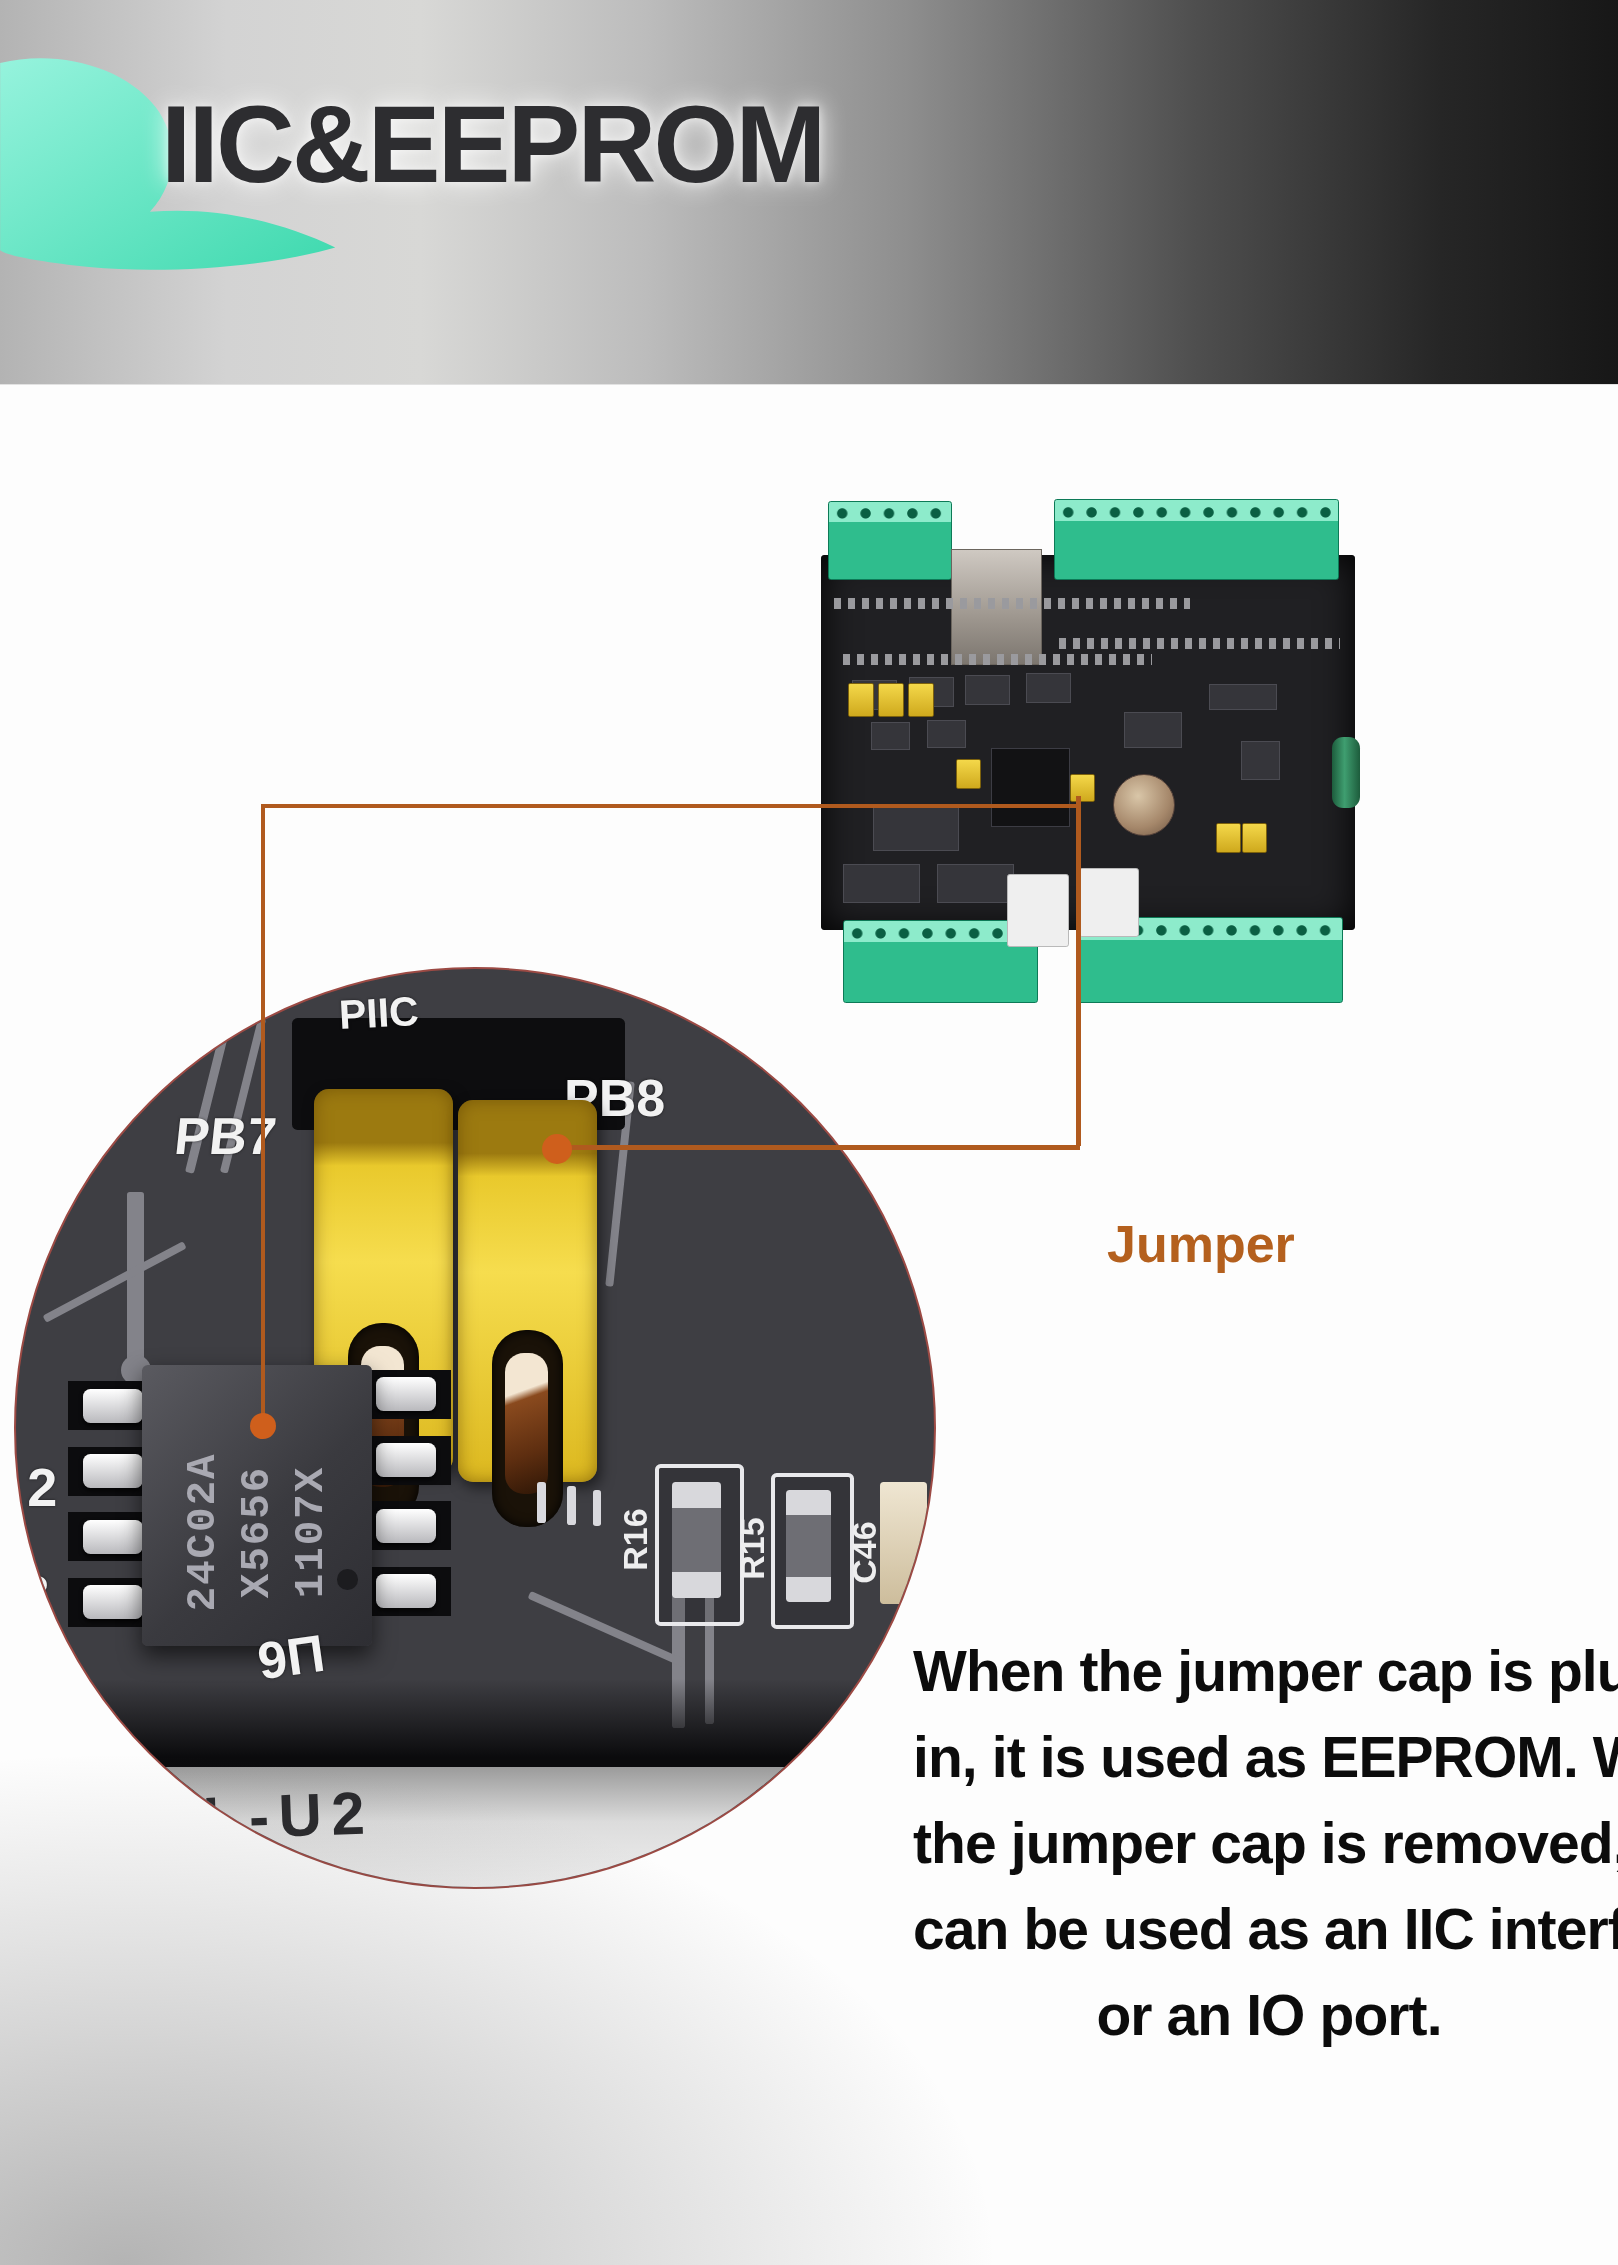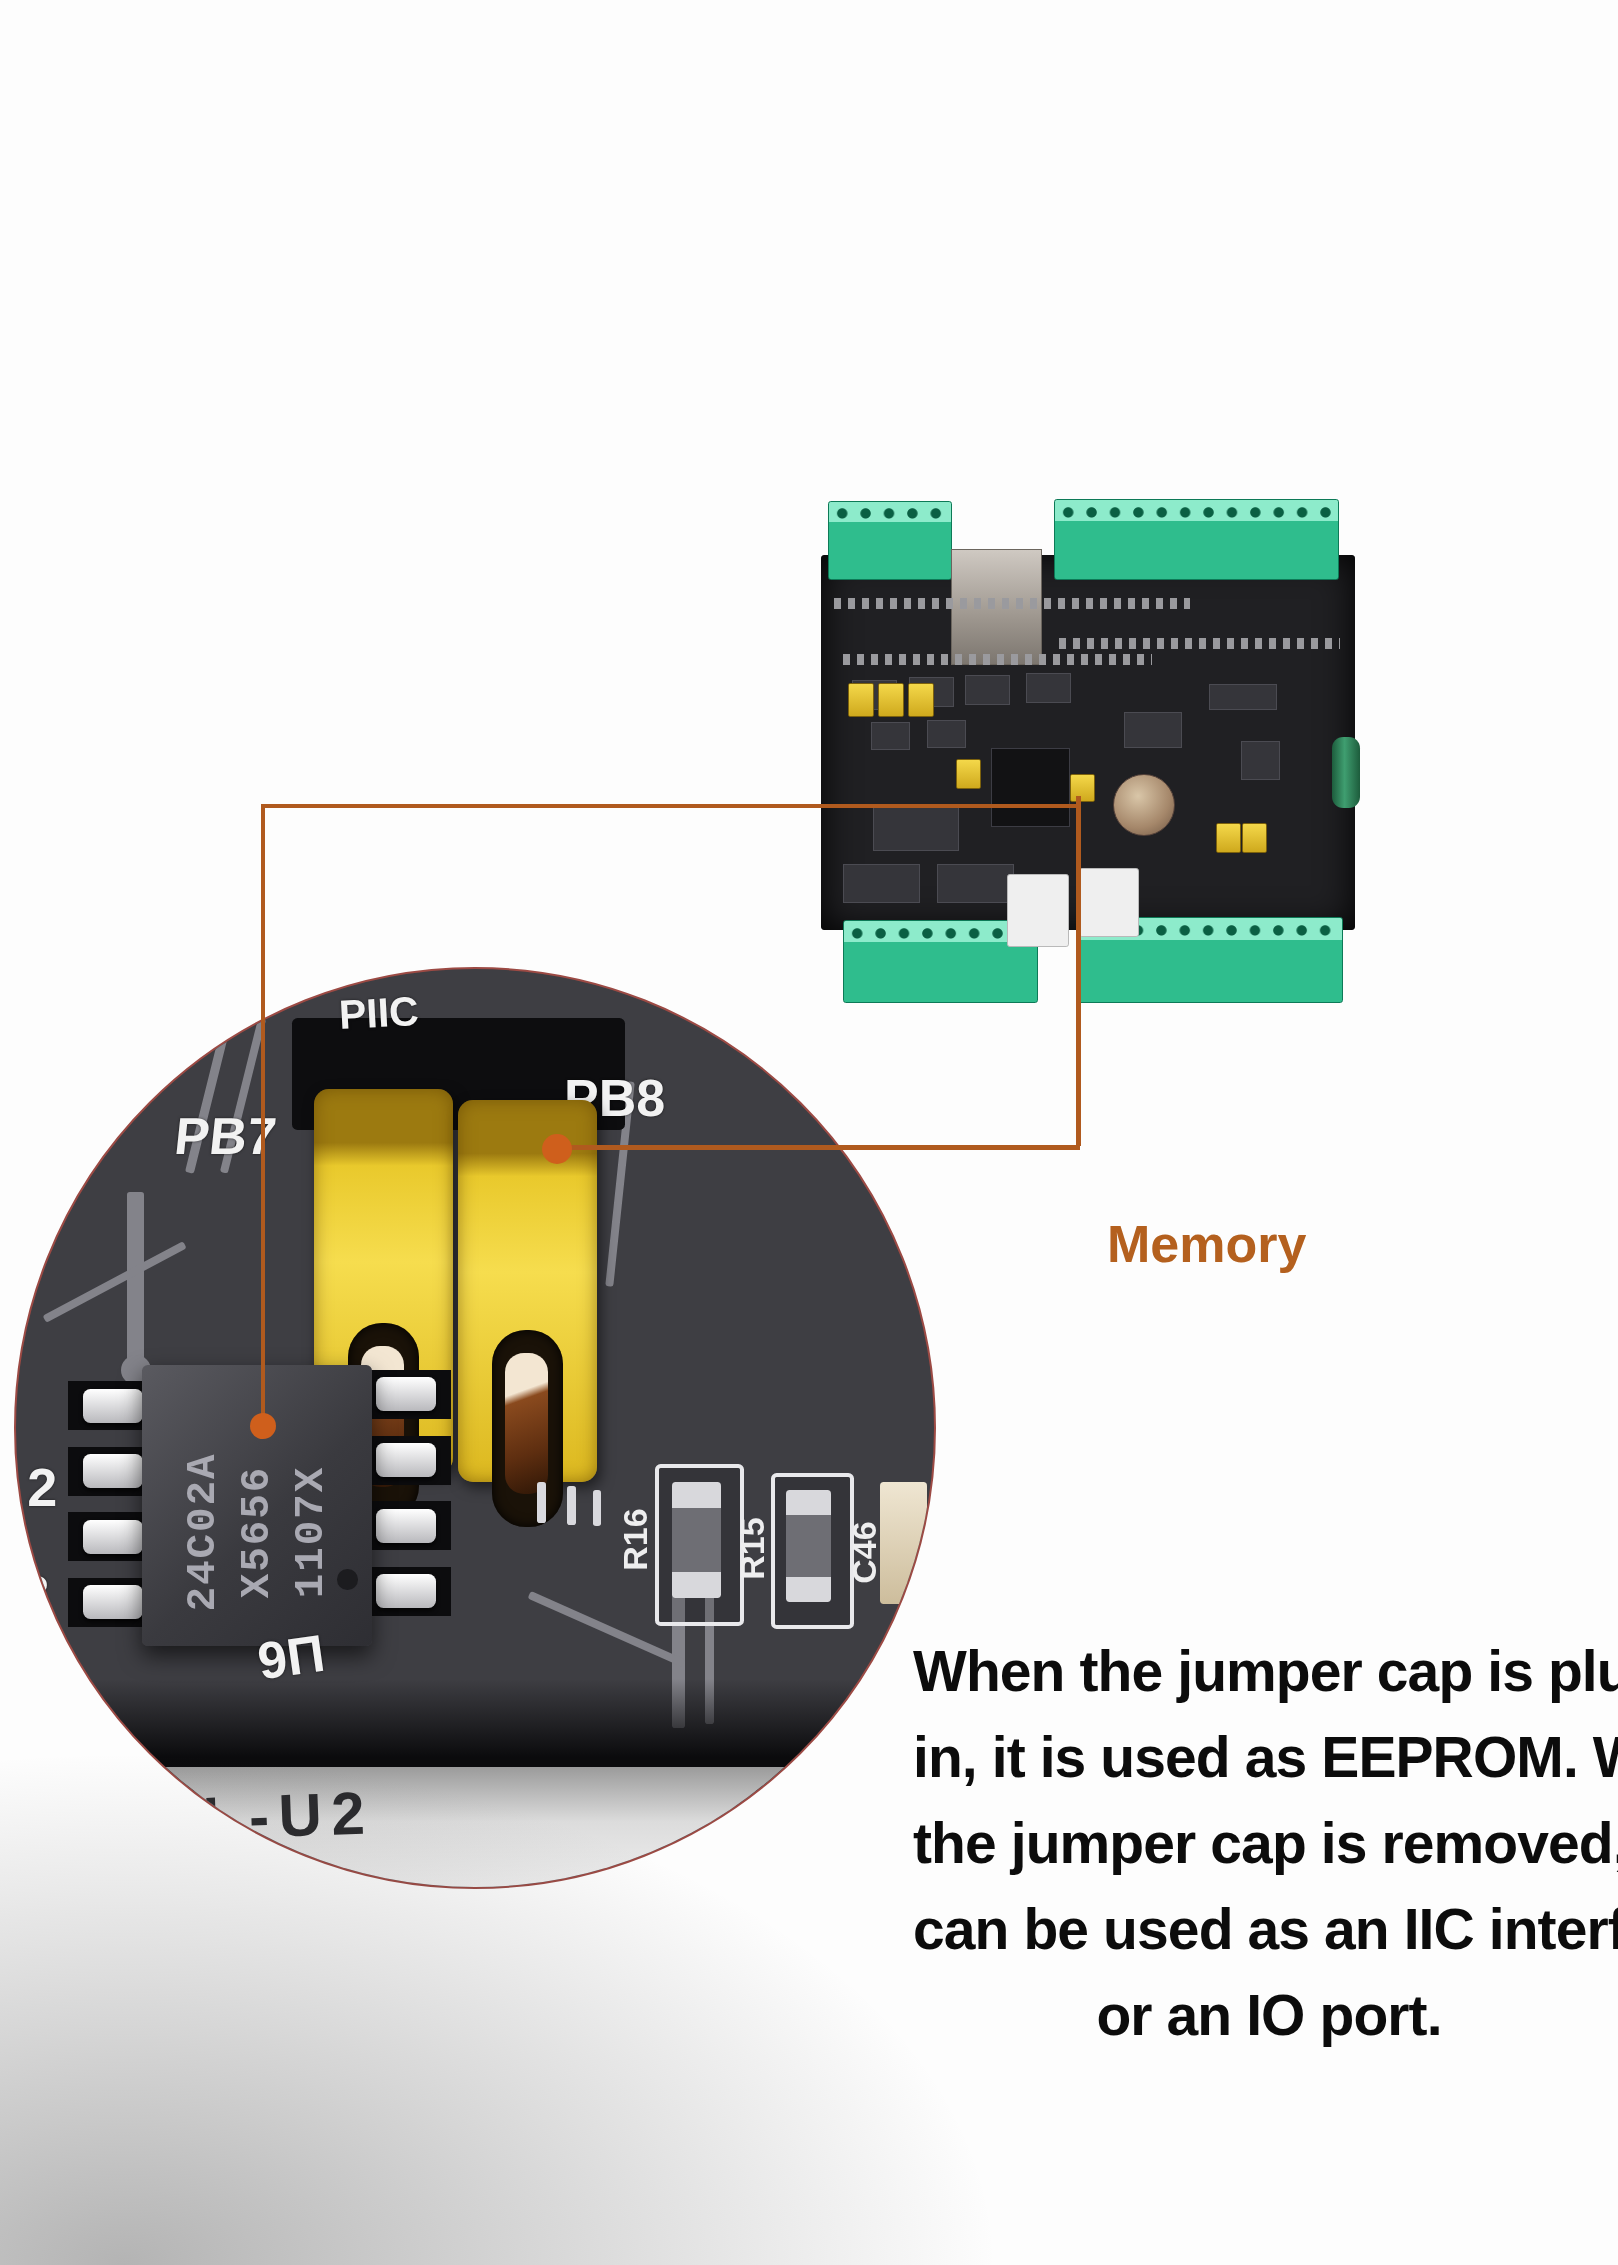--- a/index.html
+++ b/index.html
@@ -75,20 +75,34 @@
   .para div{height:86px;line-height:86px;white-space:pre;}
   
   .bl-shade{position:absolute;left:0;top:1733px;width:1031px;height:532px;
     background:radial-gradient(ellipse at 12% 100%,rgba(70,70,70,.40),rgba(255,255,255,0) 68%);}
 </style>
 </head>
 <body>
 
 <div class="page">
 
+  <div class="header">
+    <svg class="swoosh" viewBox="0 0 380 250">
+      <defs>
+        <linearGradient id="tg" x1="0" y1="0" x2="1" y2="1">
+          <stop offset="0" stop-color="#96f3dd"></stop>
+            <stop offset="1" stop-color="#3ed9ae"></stop>
+        </linearGradient>
+      </defs>
+      <path d="M0,15 C60,0 132,18 166,62 C191,95 191,140 160,174
+               C230,168 300,184 358,212 C290,232 180,241 95,233
+               C40,227 8,221 0,215 Z" fill="url(#tg)"></path>
+    </svg>
+    <div class="page-title">IIC&amp;EEPROM</div>
+  </div>
 
   <div class="board">
     <div class="pcb"></div>
 
     <div class="term" style="left:13px;top:3.7px;width:122px;height:77px;"></div>
     <div class="term" style="left:239px;top:1.9px;width:283px;height:79px;"></div>
     <div class="rj45"></div>
 
     <div class="term" style="left:28px;top:423px;width:193px;height:81px;"></div>
     <div class="term" style="left:262px;top:420px;width:264px;height:84px;"></div>
@@ -201,21 +215,21 @@
     </div>
   </div>
 
   <div class="cline" style="left:262px;top:804px;width:817px;height:3.7px;"></div>
   <div class="cline" style="left:261px;top:804px;width:3.7px;height:613px;"></div>
   <div class="cdot" style="left:250px;top:1413px;width:26px;height:26px;"></div>
 
   <div class="cline" style="left:1076px;top:796px;width:4.7px;height:350px;"></div>
   <div class="cline" style="left:558px;top:1145px;width:522px;height:4.7px;"></div>
   <div class="cdot" style="left:542px;top:1134px;width:30px;height:30px;"></div>
-  <div class="callout-text" style="left:1107px;top:1214px;font-size:52px;">Memory</div>
+  <div class="callout-text" style="left:1107px;top:1214px;font-size:52px;">Jumper</div>
 
   <div class="para">
     <div>When the jumper cap is plugged</div>
     <div>in, it is used as EEPROM. When</div>
     <div>the jumper cap is removed,  it</div>
     <div>can be used as an IIC interface</div>
     <div>or an IO port.</div>
   </div>
 
   <div class="bl-shade"></div>

